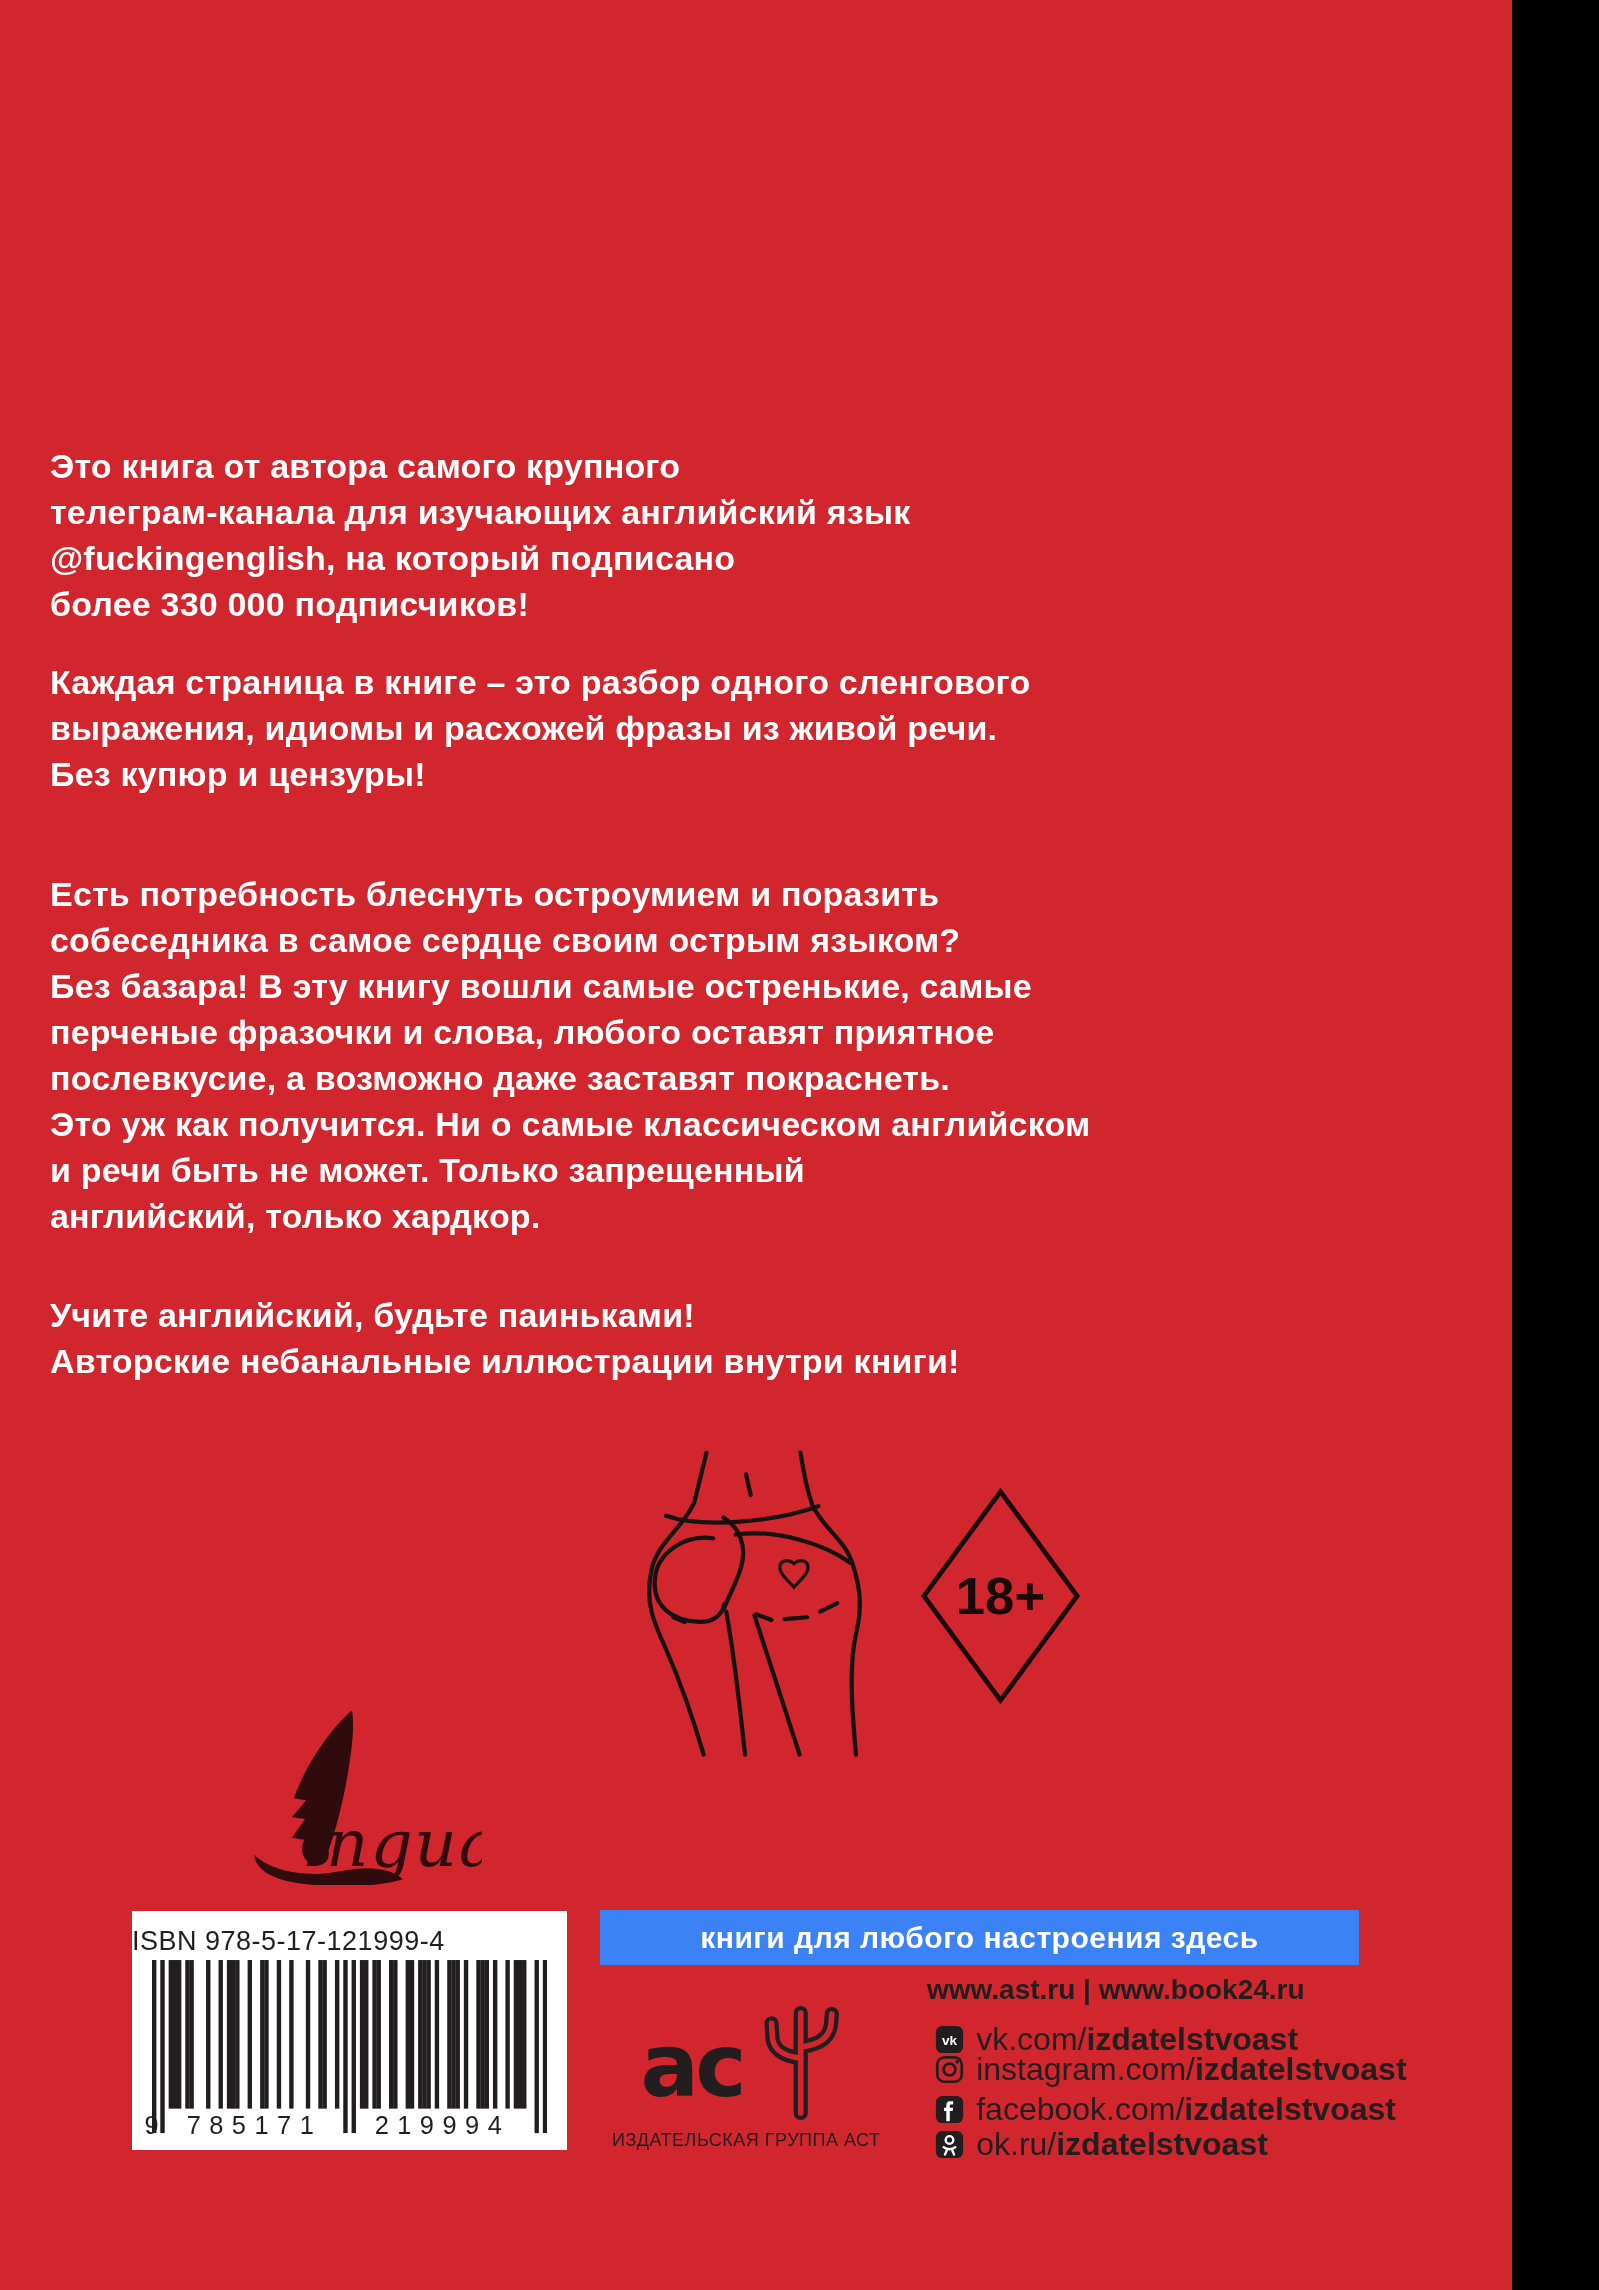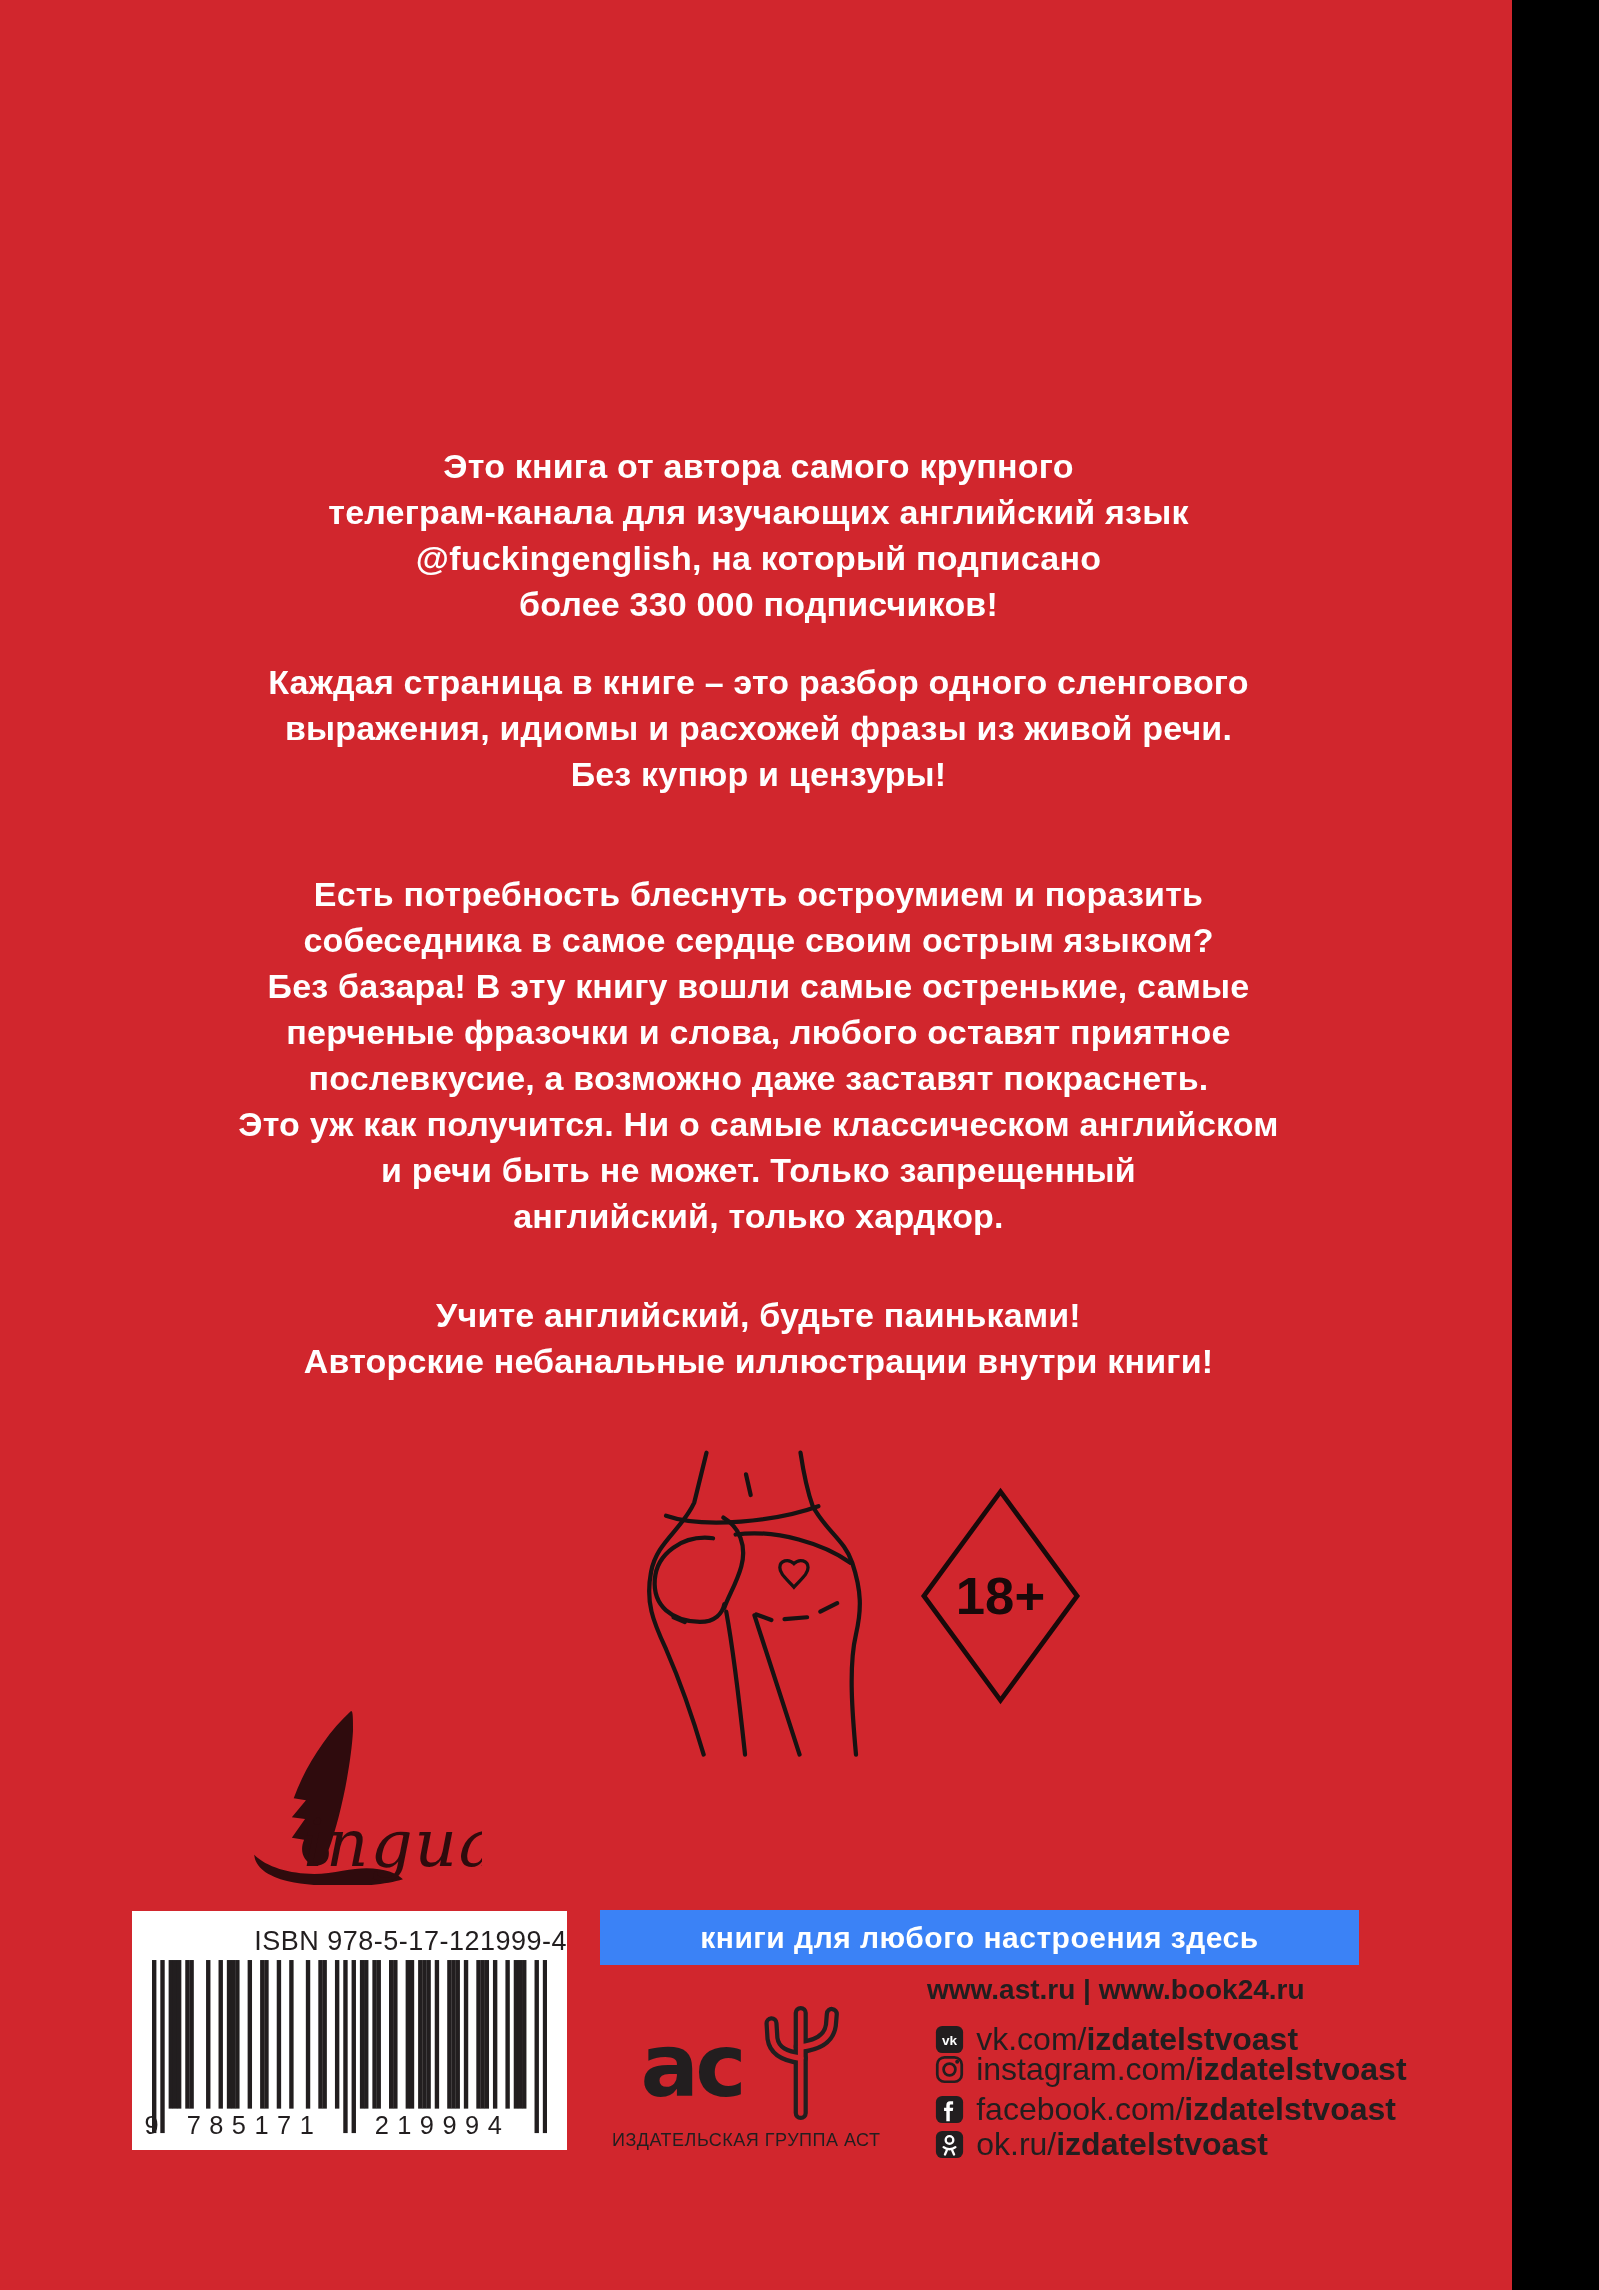--- a/index.html
+++ b/index.html
@@ -7,34 +7,34 @@
     position:relative;
     width:1600px;height:2291px;
     background:#d1262d;
     overflow:hidden;
     font-family:"Liberation Sans",sans-serif;
   }
   #spine-band{position:absolute;top:0;right:0;width:88px;height:2291px;background:#000;}
   
   .para{
     position:absolute;left:50px;width:1417px;
-    text-align:center;color:#fff;
+    text-align:left;color:#fff;
     font-size:34px;font-weight:bold;line-height:46px;
     letter-spacing:0.2px;
   }
   #p1{top:443px;} #p2{top:659px;} #p3{top:871px;} #p4{top:1292px;}
   
   #figure{position:absolute;left:551px;top:1448px;}
   
   #badge{position:absolute;left:918px;top:1486px;}
   
   #lingua{position:absolute;left:209px;top:1706px;}
   
   #isbn-box{position:absolute;left:132px;top:1911px;width:435px;height:239px;background:#fff;}
-  #isbn-label{position:absolute;top:15px;left:0;width:100%;text-align:right;
+  #isbn-label{position:absolute;top:15px;left:0;width:100%;text-align:left;
     color:#221e1f;font-size:27px;letter-spacing:0.5px;white-space:nowrap;}
   #barcode{position:absolute;left:20px;top:49px;}
   .bdigits{position:absolute;top:200px;color:#221e1f;font-size:25.4px;letter-spacing:8.5px;text-align:center;}
   #d-left{left:5.6px;width:28px;letter-spacing:0;}
   #d-g1{left:38px;width:169px;}
   #d-g2{left:226px;width:169px;}
   
   #banner{position:absolute;left:600px;top:1910px;width:759px;height:55px;background:#3b82f6;
     color:#fff;font-weight:bold;font-size:30px;line-height:55px;text-align:center;letter-spacing:0.5px;}
   #websites{position:absolute;left:927px;top:1974px;width:433px;text-align:left;

